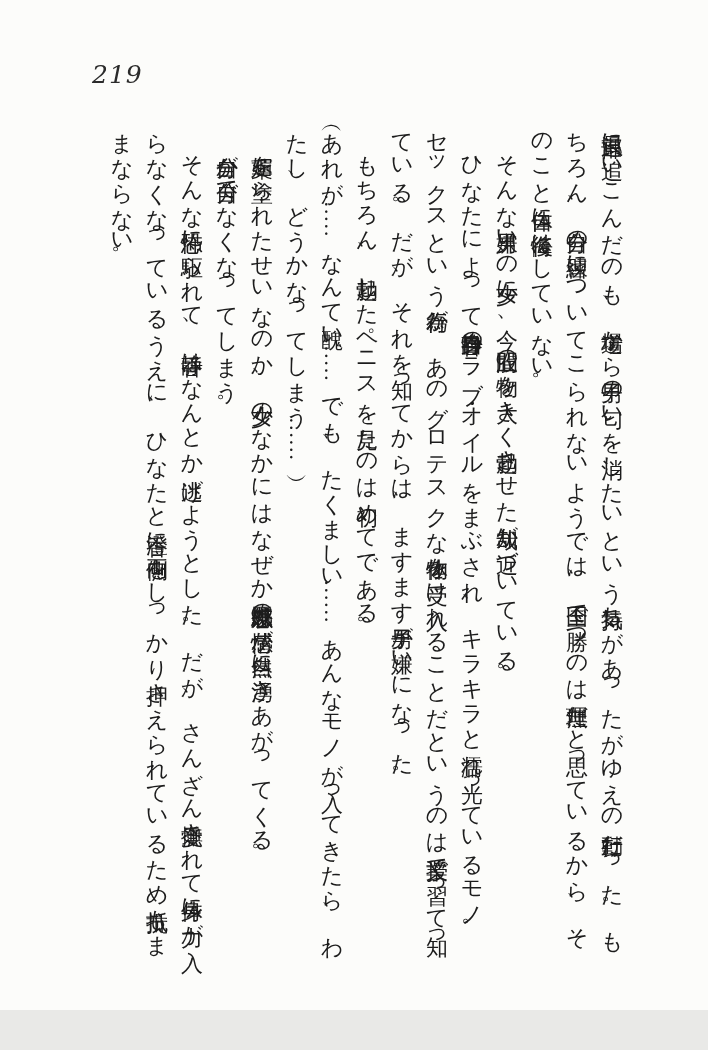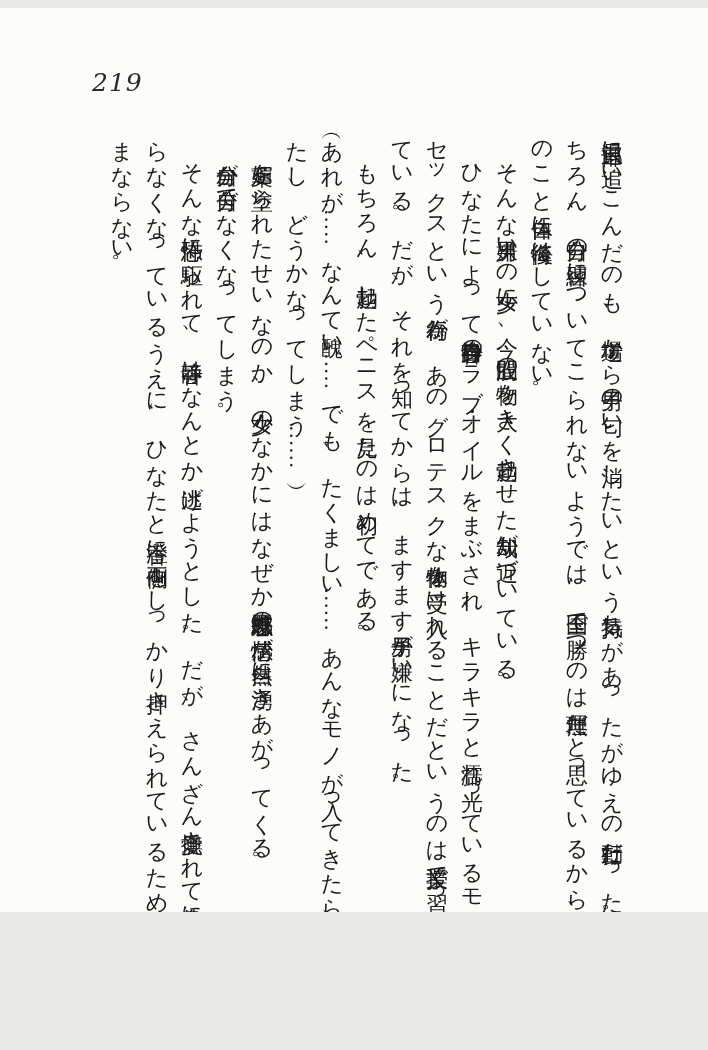--- a/index.html
+++ b/index.html
@@ -3,22 +3,22 @@
 <meta charset="utf-8">
 <style>
   html, body {
     margin: 0;
     padding: 0;
     background: #e9e9e7;
   }
   .page {
     position: relative;
     width: 708px;
-    height: 904px;
-    margin: 8px auto;
+    height: 1010px;
+    margin: 0 auto;
     background: #fcfcfa;
     overflow: hidden;
     font-family: "Liberation Serif", "DejaVu Serif", serif;
     color: #1c1c1c;
   }
   .page-number {
     position: absolute;
     top: 60px;
     left: 92px;
     font-family: "DejaVu Serif", serif;

